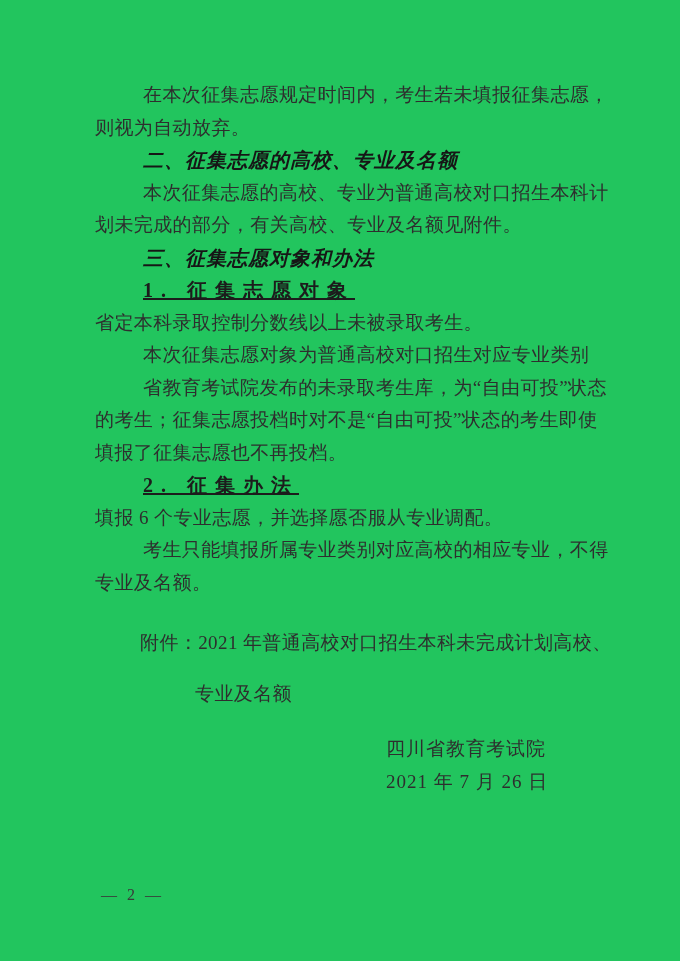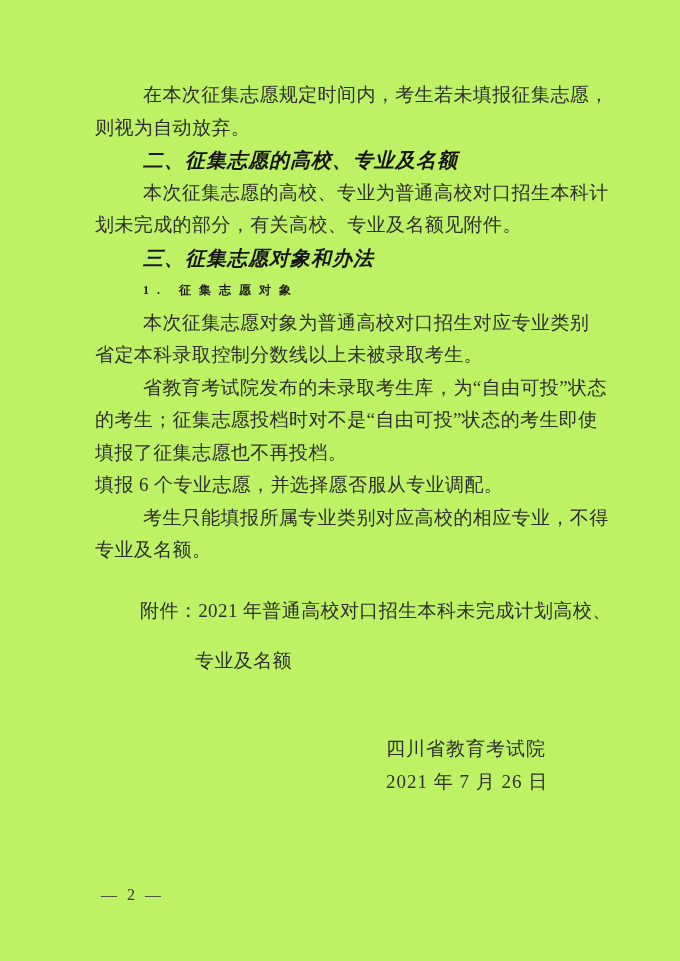--- a/index.html
+++ b/index.html
@@ -4,21 +4,21 @@
 <style>
   html, body {
     margin: 0;
     padding: 0;
     background: #ffffff;
   }
   .page {
     position: relative;
     width: 680px;
     height: 961px;
-    background: #bef264;
+    background: #22c55e;
     overflow: hidden;
     font-family: "Liberation Serif", "DejaVu Serif", serif;
     color: #2e2e2e;
   }
   .content {
     position: absolute;
     left: 95px;
     top: 79px;
     width: 525px;
   }
@@ -36,23 +36,24 @@
   .line.heading {
     font-family: "Liberation Sans", "DejaVu Sans", sans-serif;
     font-weight: 700;
     font-size: 20px;
     letter-spacing: 1px;
     color: #161616;
     font-style: italic;
   }
   .line.subheading {
     font-weight: 700;
-    font-size: 12px;
+    font-size: 20px;
     letter-spacing: 8px;
     color: #1c1c1c;
+    text-decoration: underline;
   }
   .line.attachment {
     margin-top: 28px;
     padding-left: 45px;
   }
   .line.attachment-cont {
     padding-left: 100px;
     margin-top: 18px;
   }
   .signature {
@@ -85,25 +86,26 @@
 
   <div class="content">
 
   <div class="line body indent">在本次征集志愿规定时间内，考生若未填报征集志愿，</div>
       <div class="line body">则视为自动放弃。</div>
       <div class="line heading indent">二、征集志愿的高校、专业及名额</div>
       <div class="line body indent">本次征集志愿的高校、专业为普通高校对口招生本科计</div>
       <div class="line body">划未完成的部分，有关高校、专业及名额见附件。</div>
       <div class="line heading indent">三、征集志愿对象和办法</div>
       <div class="line subheading indent">1. 征集志愿对象</div>
+      <div class="line body">省定本科录取控制分数线以上未被录取考生。</div>
       <div class="line body indent">本次征集志愿对象为普通高校对口招生对应专业类别</div>
-      <div class="line body">省定本科录取控制分数线以上未被录取考生。</div>
       <div class="line body indent">省教育考试院发布的未录取考生库，为“自由可投”状态</div>
       <div class="line body">的考生；征集志愿投档时对不是“自由可投”状态的考生即使</div>
       <div class="line body">填报了征集志愿也不再投档。</div>
+      <div class="line subheading indent">2. 征集办法</div>
       <div class="line body">填报 6 个专业志愿，并选择愿否服从专业调配。</div>
       <div class="line body indent">考生只能填报所属专业类别对应高校的相应专业，不得</div>
       <div class="line body">专业及名额。</div>
       <div class="line attachment">附件：2021 年普通高校对口招生本科未完成计划高校、</div>
       <div class="line attachment-cont">专业及名额</div>
     </div>
 
   <div class="signature">
     <div class="sig-line">四川省教育考试院</div>
     <div class="sig-line">2021 年 7 月 26 日</div>

